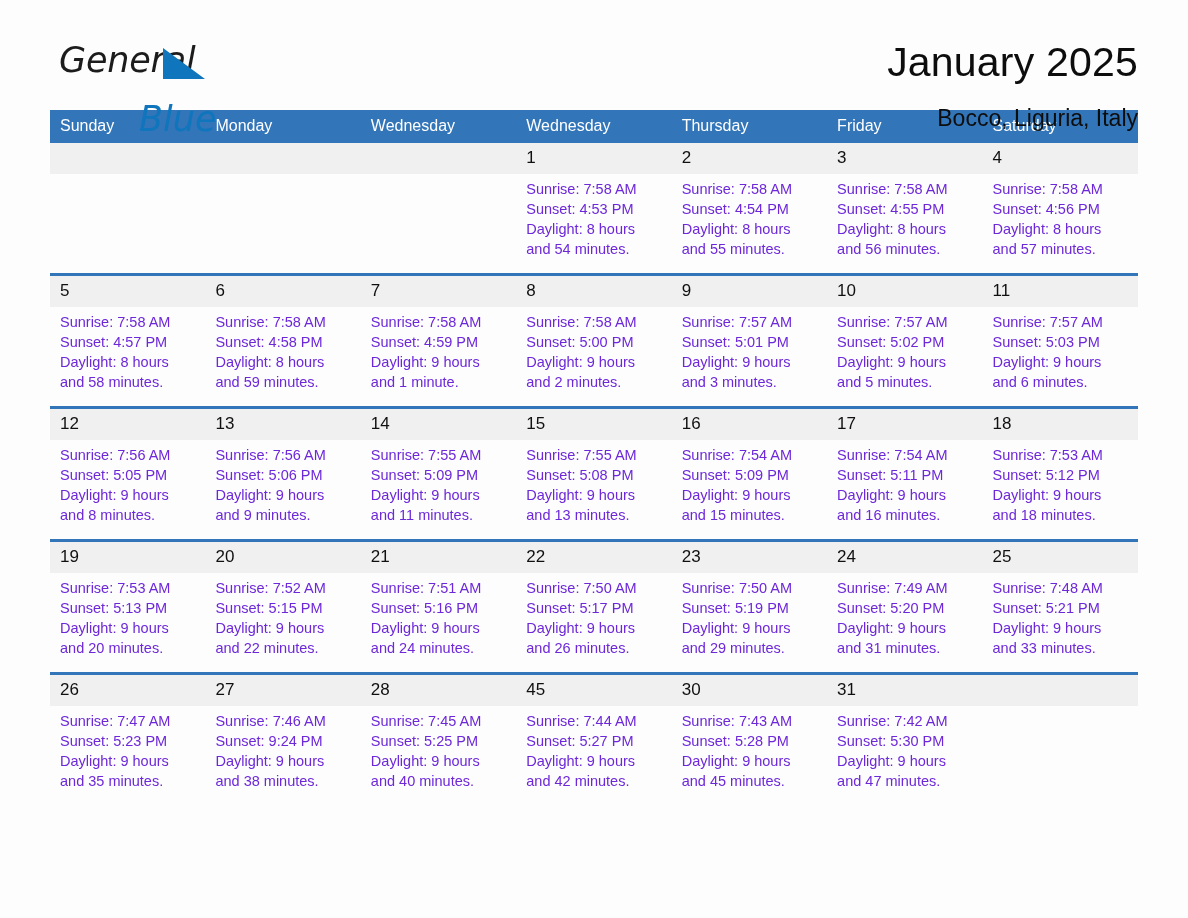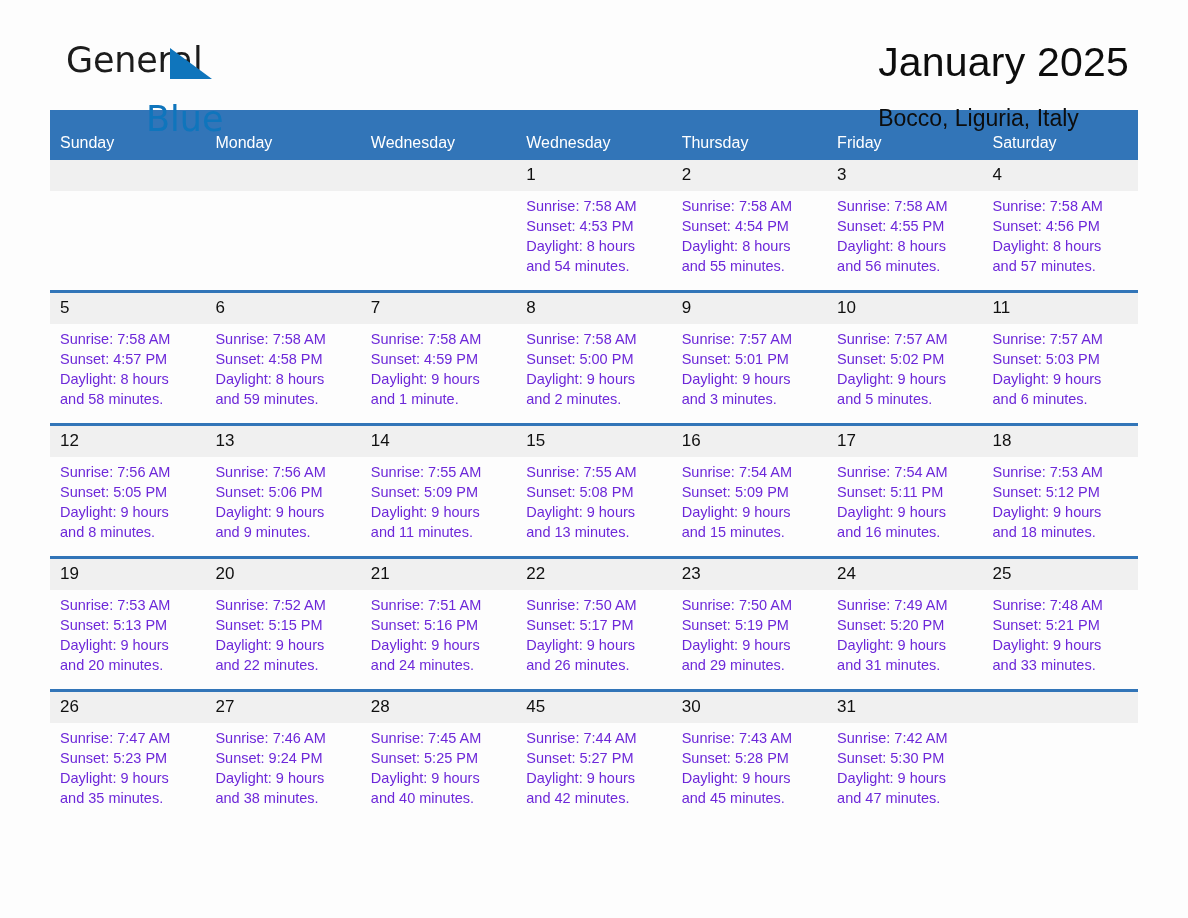--- a/index.html
+++ b/index.html
@@ -23,24 +23,25 @@
     background: #fdfdfd;
   }
 
   
   .top {
     position: relative;
     height: 110px;
   }
   .logo {
     position: absolute;
-    left: 16px;
+    left: 9px;
     top: 42px;
     width: 260px;
     height: 78px;
+    font-style: italic;
   }
   .logo-general {
     position: absolute;
     left: 0;
     top: 0;
     font-size: 35px;
     line-height: 36px;
     color: #1c1c1c;
     letter-spacing: -0.2px;
     font-family: "DejaVu Sans", sans-serif;
@@ -61,22 +62,23 @@
     top: 33px;
     font-size: 35px;
     line-height: 36px;
     color: #0f75bc;
     font-family: "DejaVu Sans", sans-serif;
     font-weight: 400;
     margin-top: 26px;
   }
   .title-wrap {
     position: absolute;
-    right: 9px;
+    right: 0;
     top: 38px;
+    text-align: right;
   }
   .cal-title {
     font-size: 41px;
     line-height: 48px;
     font-weight: 400;
     color: #0d0d0d;
     letter-spacing: 0.2px;
   }
   .cal-sub {
     margin-top: 19px;
@@ -91,21 +93,21 @@
     width: 1088px;
     border-collapse: collapse;
     table-layout: fixed;
   }
   .calendar th {
     background: #3275b8;
     color: #ffffff;
     font-size: 16px;
     font-weight: 400;
     text-align: left;
-    padding: 24px 0 8px 10px;
+    padding: 7px 0 8px 10px;
     height: 18px;
     border: none;
   }
   .calendar td {
     vertical-align: top;
     padding: 0;
     border: none;
     border-top: 3px solid #3275b8;
     background: transparent;
     height: 130px;

